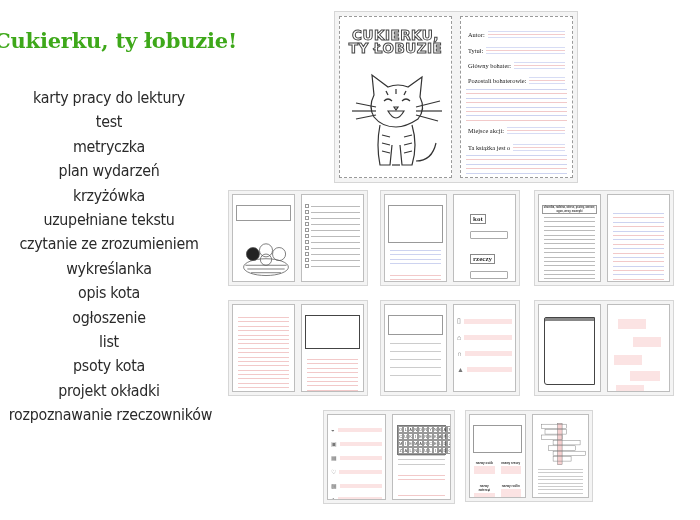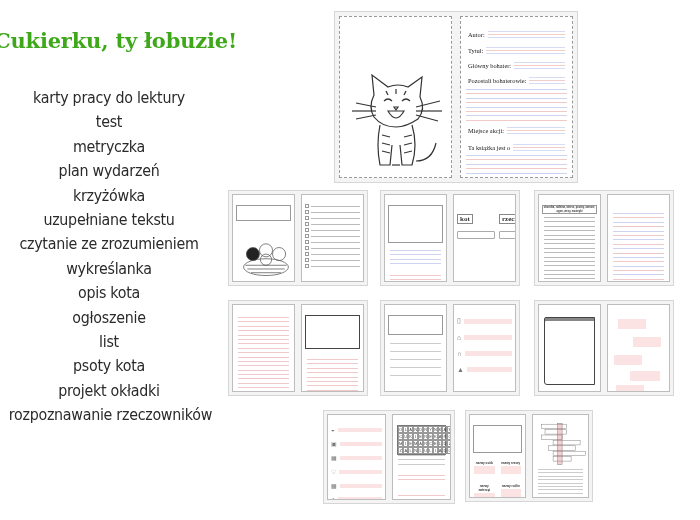--- a/index.html
+++ b/index.html
@@ -70,20 +70,24 @@
   <li>opis kota</li>
   <li>ogłoszenie</li>
   <li>list</li>
   <li>psoty kota</li>
   <li>projekt okładki</li>
   <li>rozpoznawanie rzeczowników</li>
 </ul>
 
 <div class="spread" style="left:334px; top:11px; width:244px; height:172px; gap:8px; padding:4px;">
   <div class="page">
+    <div class="cover-title">
+      <div>CUKIERKU,</div>
+      <div>TY ŁOBUZIE</div>
+    </div>
     <svg viewBox="0 0 100 110" style="position:absolute;left:4px;top:48px;width:104px;height:110px;" fill="none" stroke="#333" stroke-width="1.2">
       <path d="M28 30 L26 10 L42 22 Q52 18 62 22 L76 12 L74 32 Q80 44 72 54 Q60 62 50 62 Q36 62 28 52 Q22 42 28 30 Z"></path>
       <path d="M38 36 Q42 32 46 36"></path>
         <path d="M56 36 Q60 32 64 36"></path>
       <path d="M48 42 L52 42 L50 45 Z"></path>
       <path d="M42 46 Q50 60 58 46 Z"></path>
       <path d="M10 38 L30 42"></path>
         <path d="M6 46 L30 46"></path>
         <path d="M10 54 L30 50"></path>
       <path d="M70 42 L94 36"></path>
@@ -252,21 +256,21 @@
         <div class="line b"></div>
         <div class="line b"></div>
     </div>
     <div class="lines" style="top:80px;">
         <div class="line"></div>
         <div class="line"></div>
       </div>
   </div>
   <div class="page solid">
     <div class="ptitle">&nbsp;</div>
-    <div style="position:absolute;left:3px;top:12px;display:flex;gap:4px;">
+    <div style="position:absolute;left:16px;top:12px;display:flex;flex-direction:column;gap:4px;">
       <div><span class="word">kot</span> <span class="pill"></span></div>
       <div><span class="word">rzeczy</span> <span class="pill"></span></div>
 
     </div>
   </div>
 </div>
 
 <div class="spread" style="left:534px; top:190px; width:140px; height:96px;">
   <div class="page solid">
     <div class="ptitle">&nbsp;</div>

